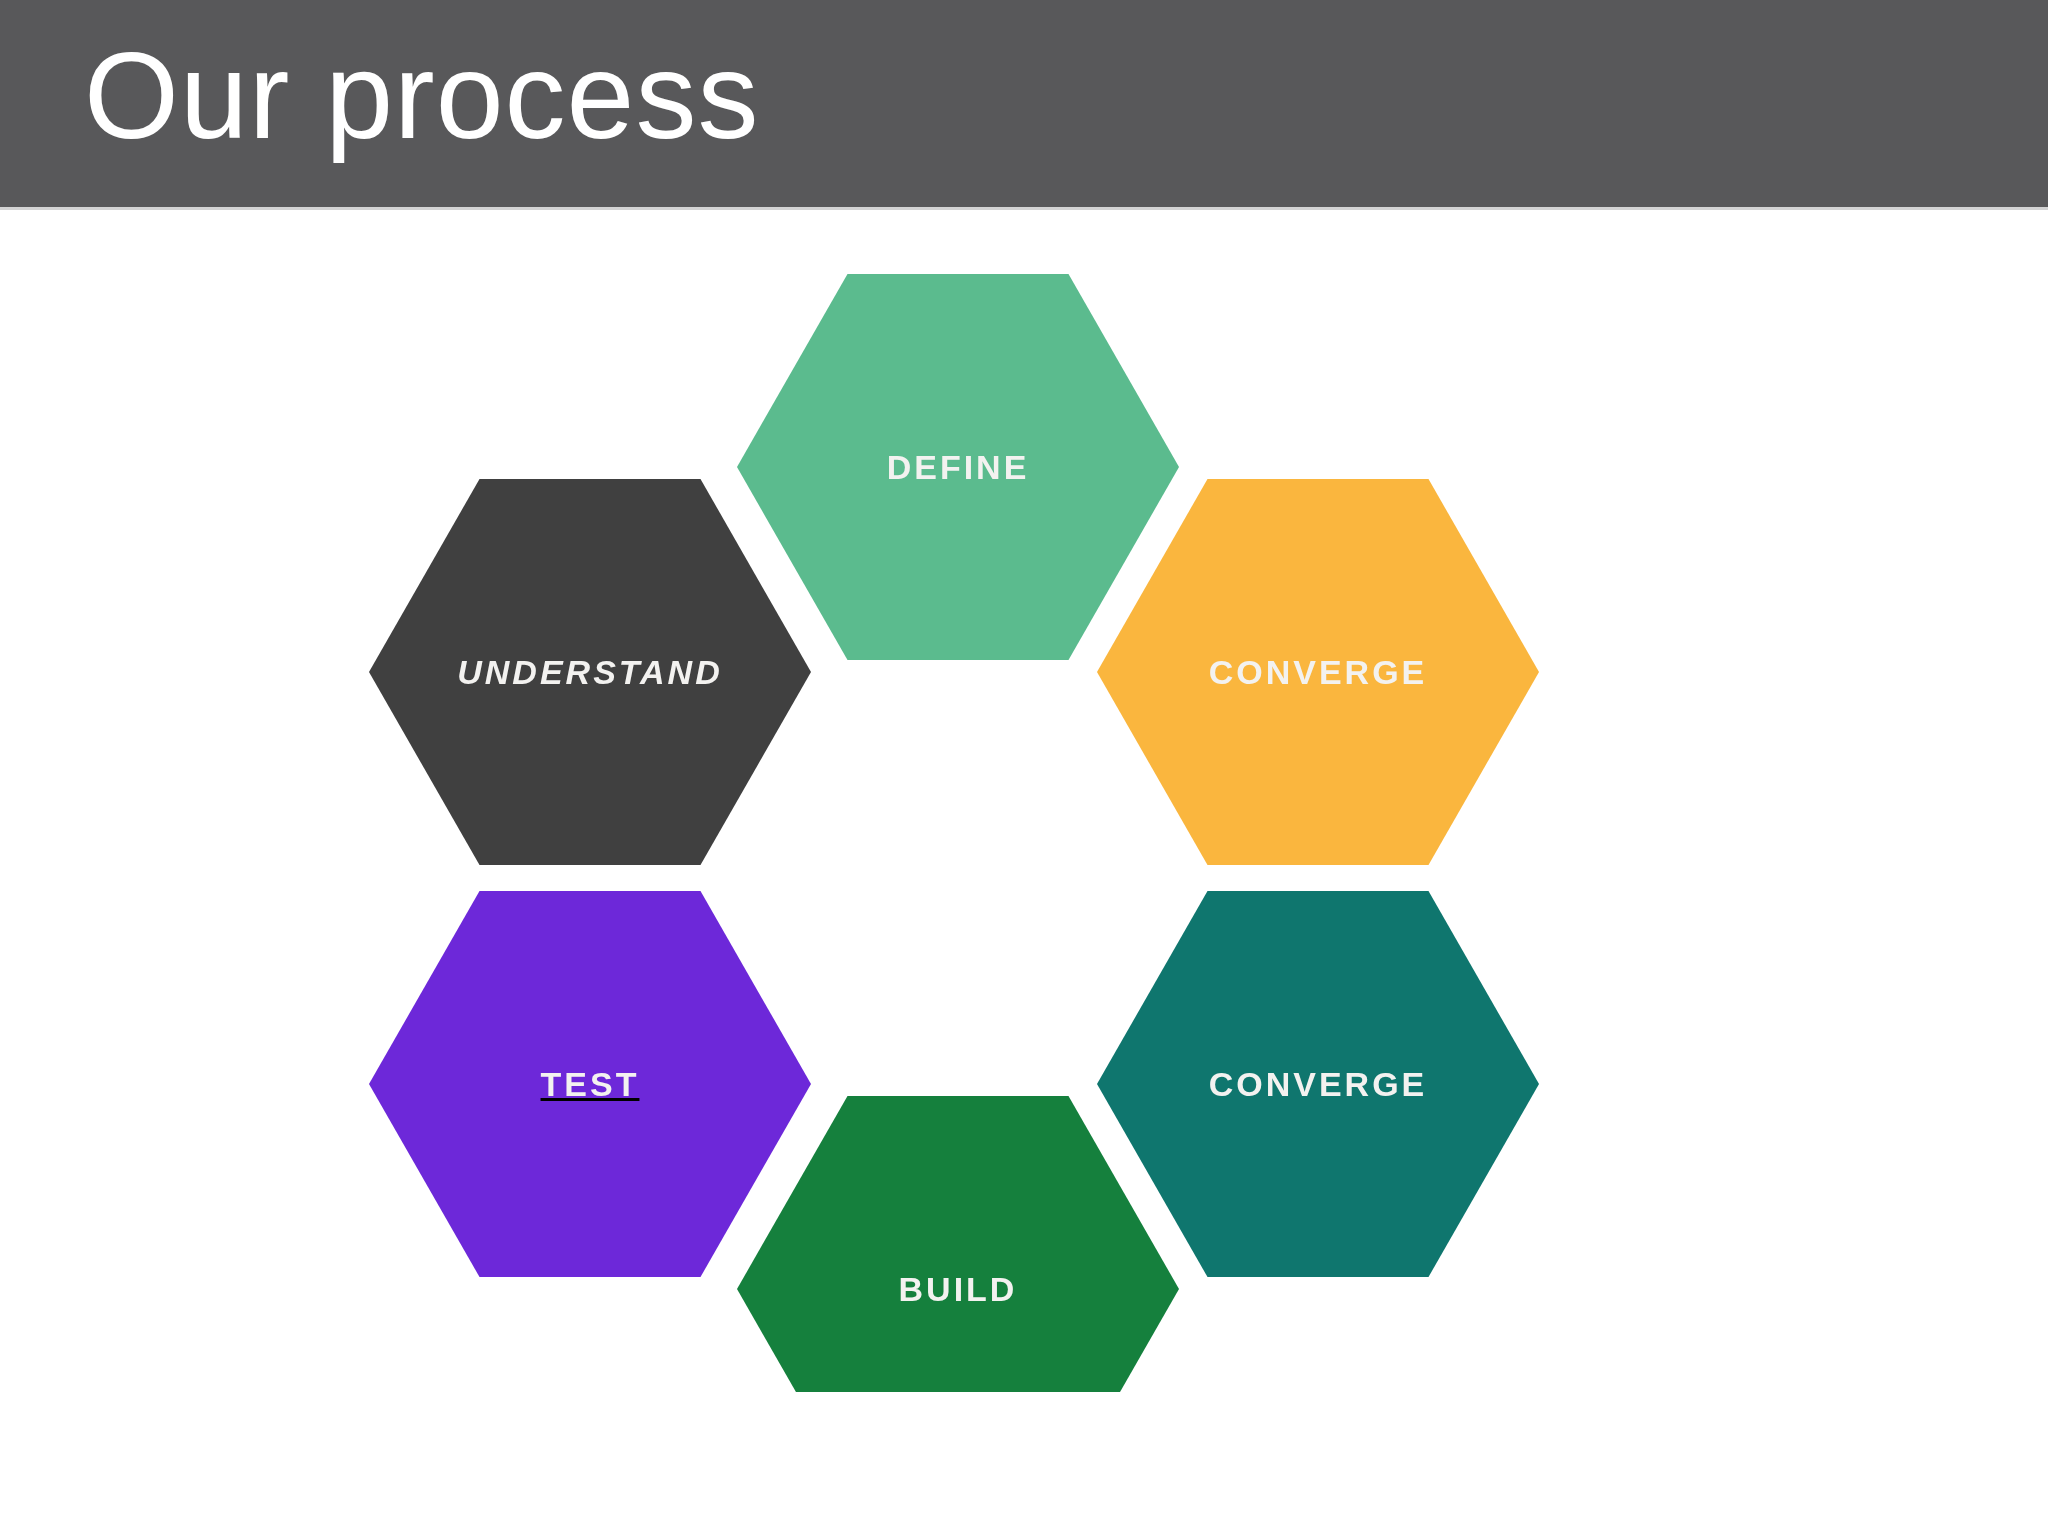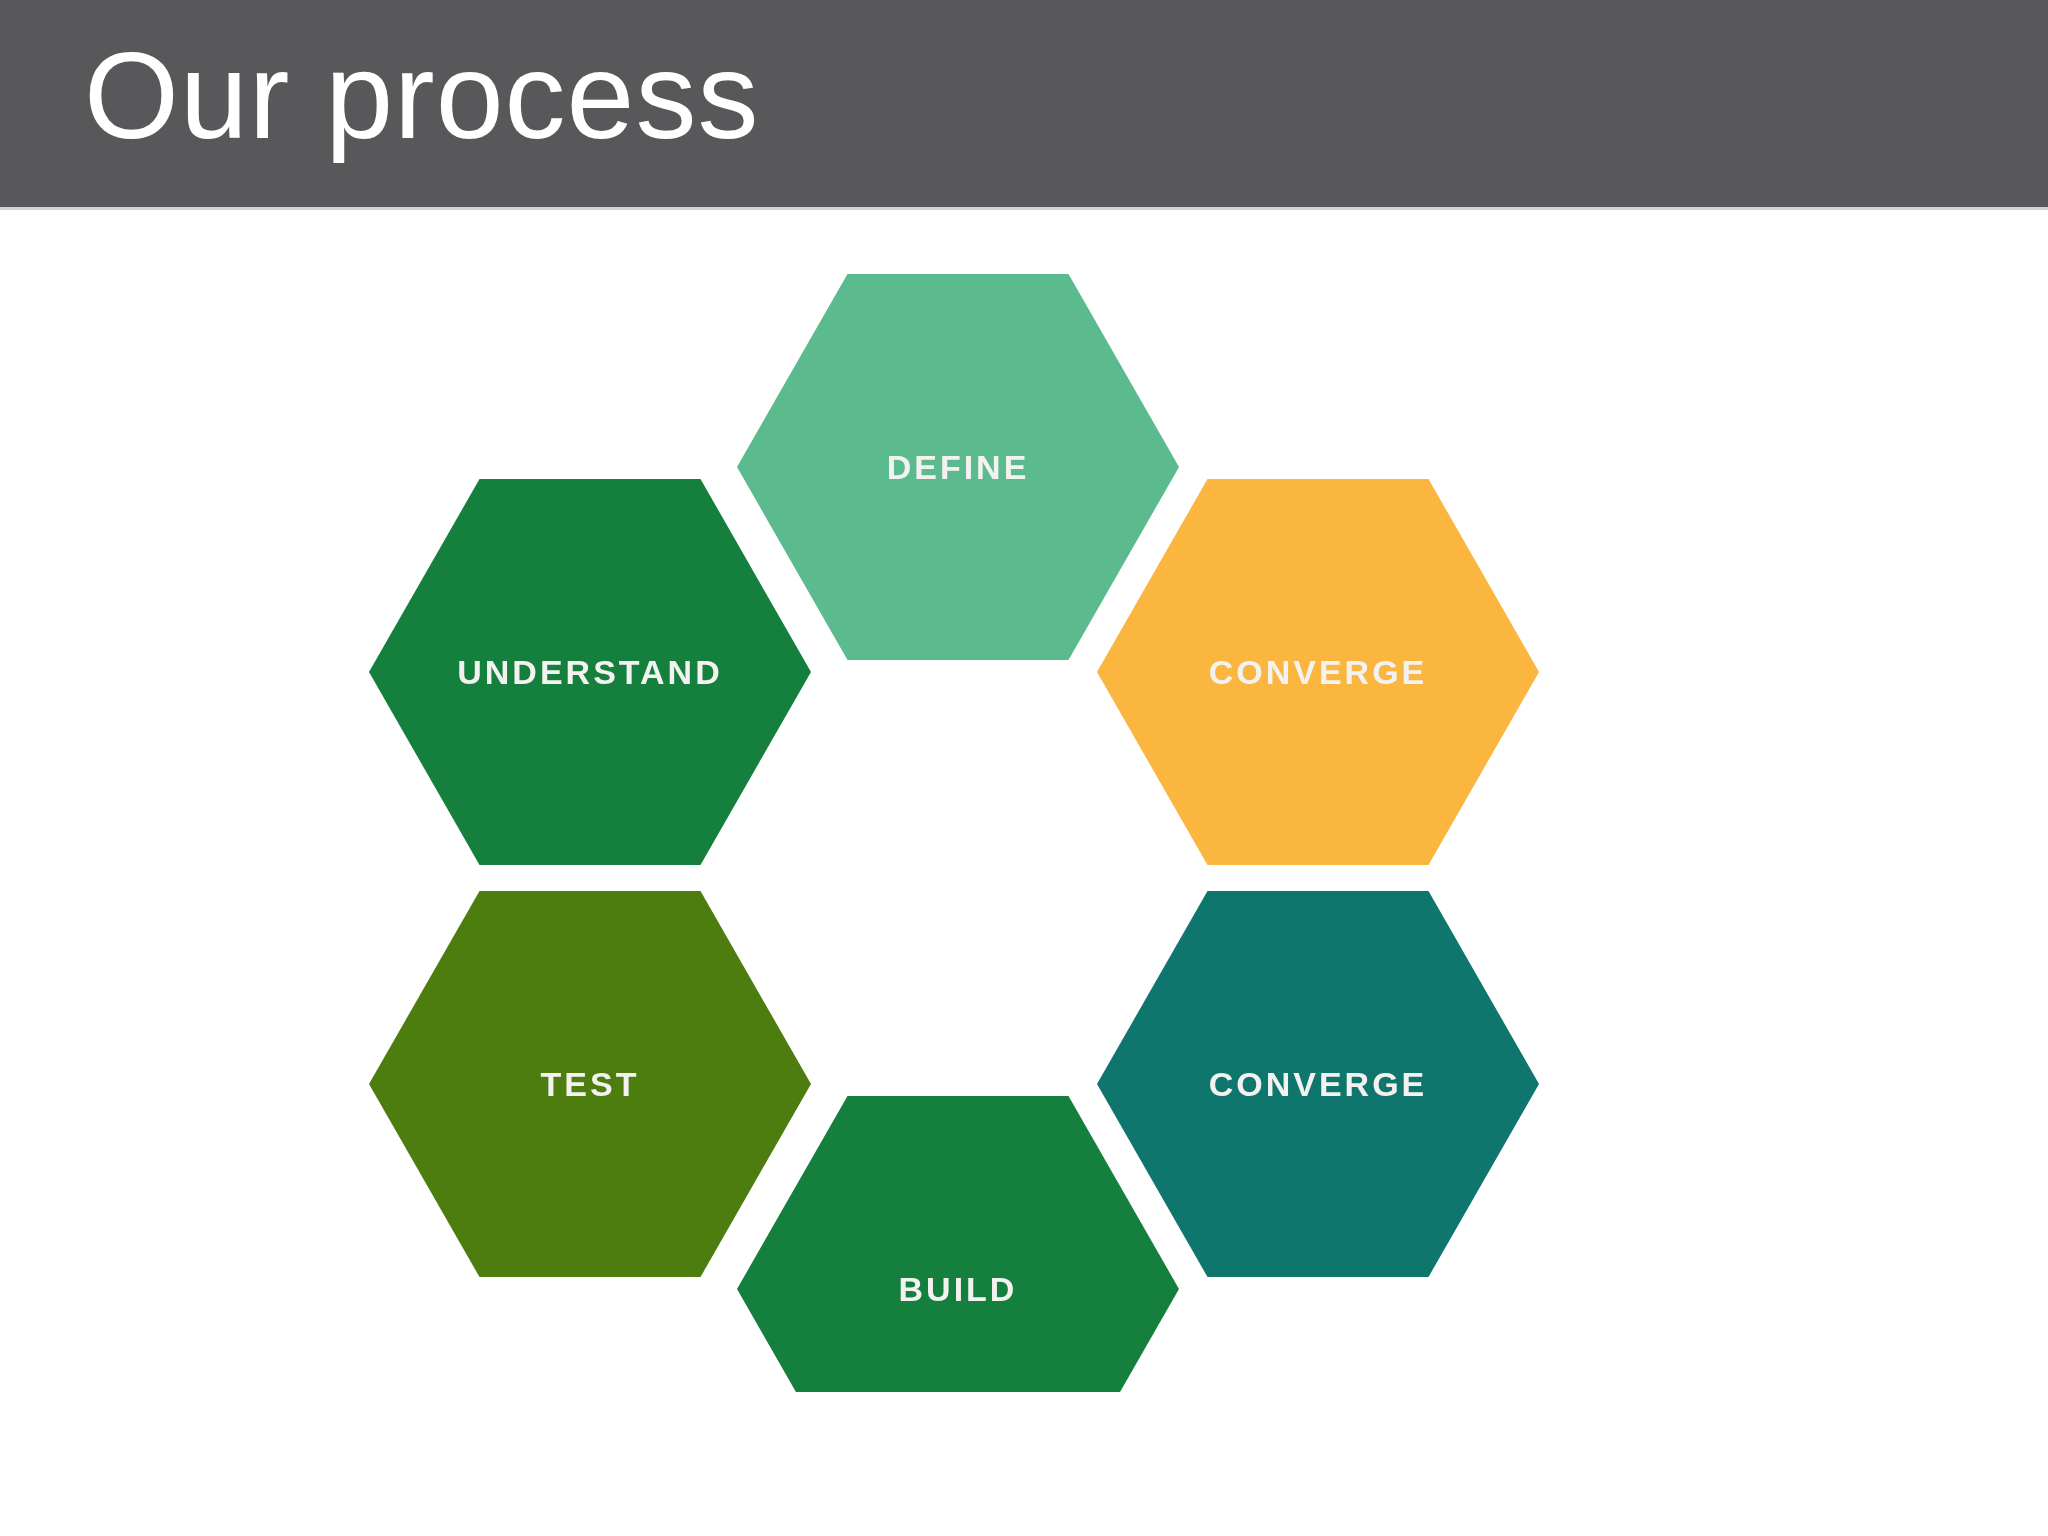--- a/index.html
+++ b/index.html
@@ -79,29 +79,29 @@
   <header class="slide-header" style="background-color: rgb(88, 88, 90);">
     <h1 class="slide-title">Our process</h1>
   </header>
 
   <main>
 
     <div class="hex hex-define" style="background-color: rgb(91, 187, 142);">
       <span class="hex-label">DEFINE</span>
     </div>
 
-    <div class="hex hex-understand" style="background-color: #15803d;">
+    <div class="hex hex-understand" style="background-color: #404040; font-style: italic;">
       <span class="hex-label">UNDERSTAND</span>
     </div>
 
     <div class="hex hex-diverge" style="background-color: rgb(250, 182, 62);">
       <span class="hex-label">CONVERGE</span>
     </div>
 
-    <div class="hex hex-test" style="background-color: #4d7c0f;">
+    <div class="hex hex-test" style="background-color: #6d28d9; text-decoration: underline;">
       <span class="hex-label">TEST</span>
     </div>
 
     <div class="hex hex-converge" style="background-color: #0f766e;">
       <span class="hex-label">CONVERGE</span>
     </div>
 
     <div class="hex hex-build" style="background-color: #15803d;">
       <span class="hex-label">BUILD</span>
     </div>

